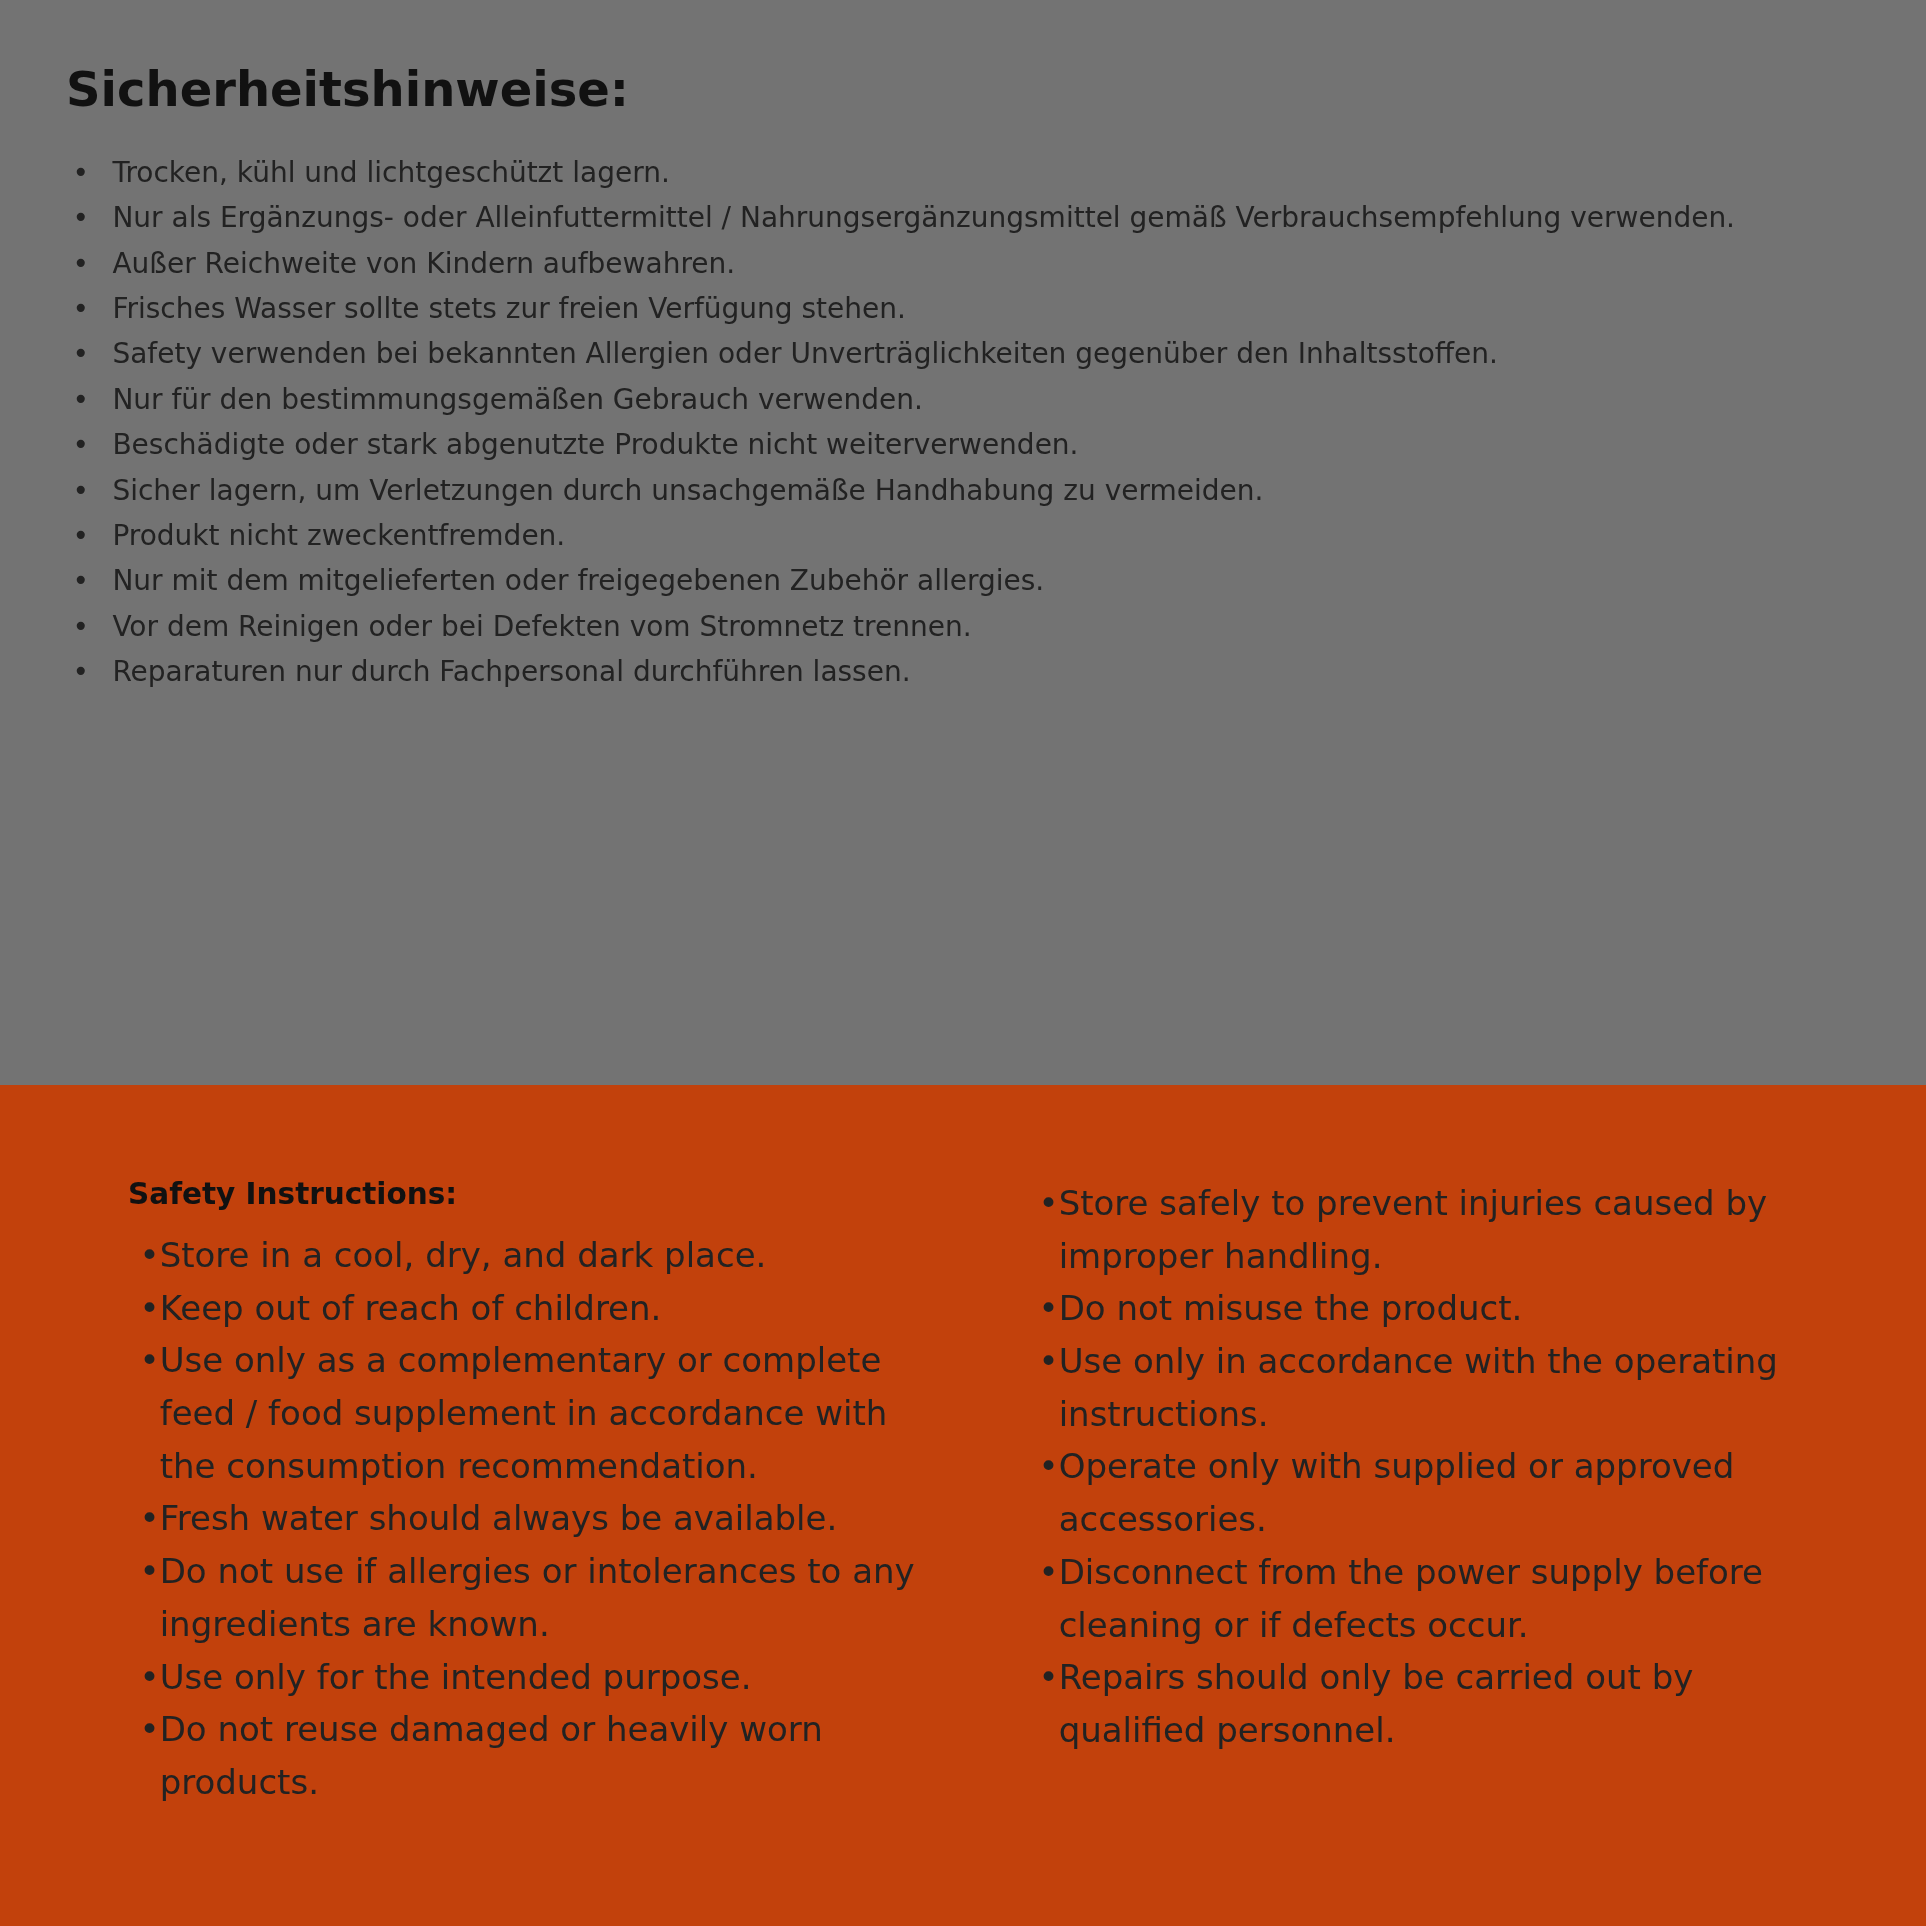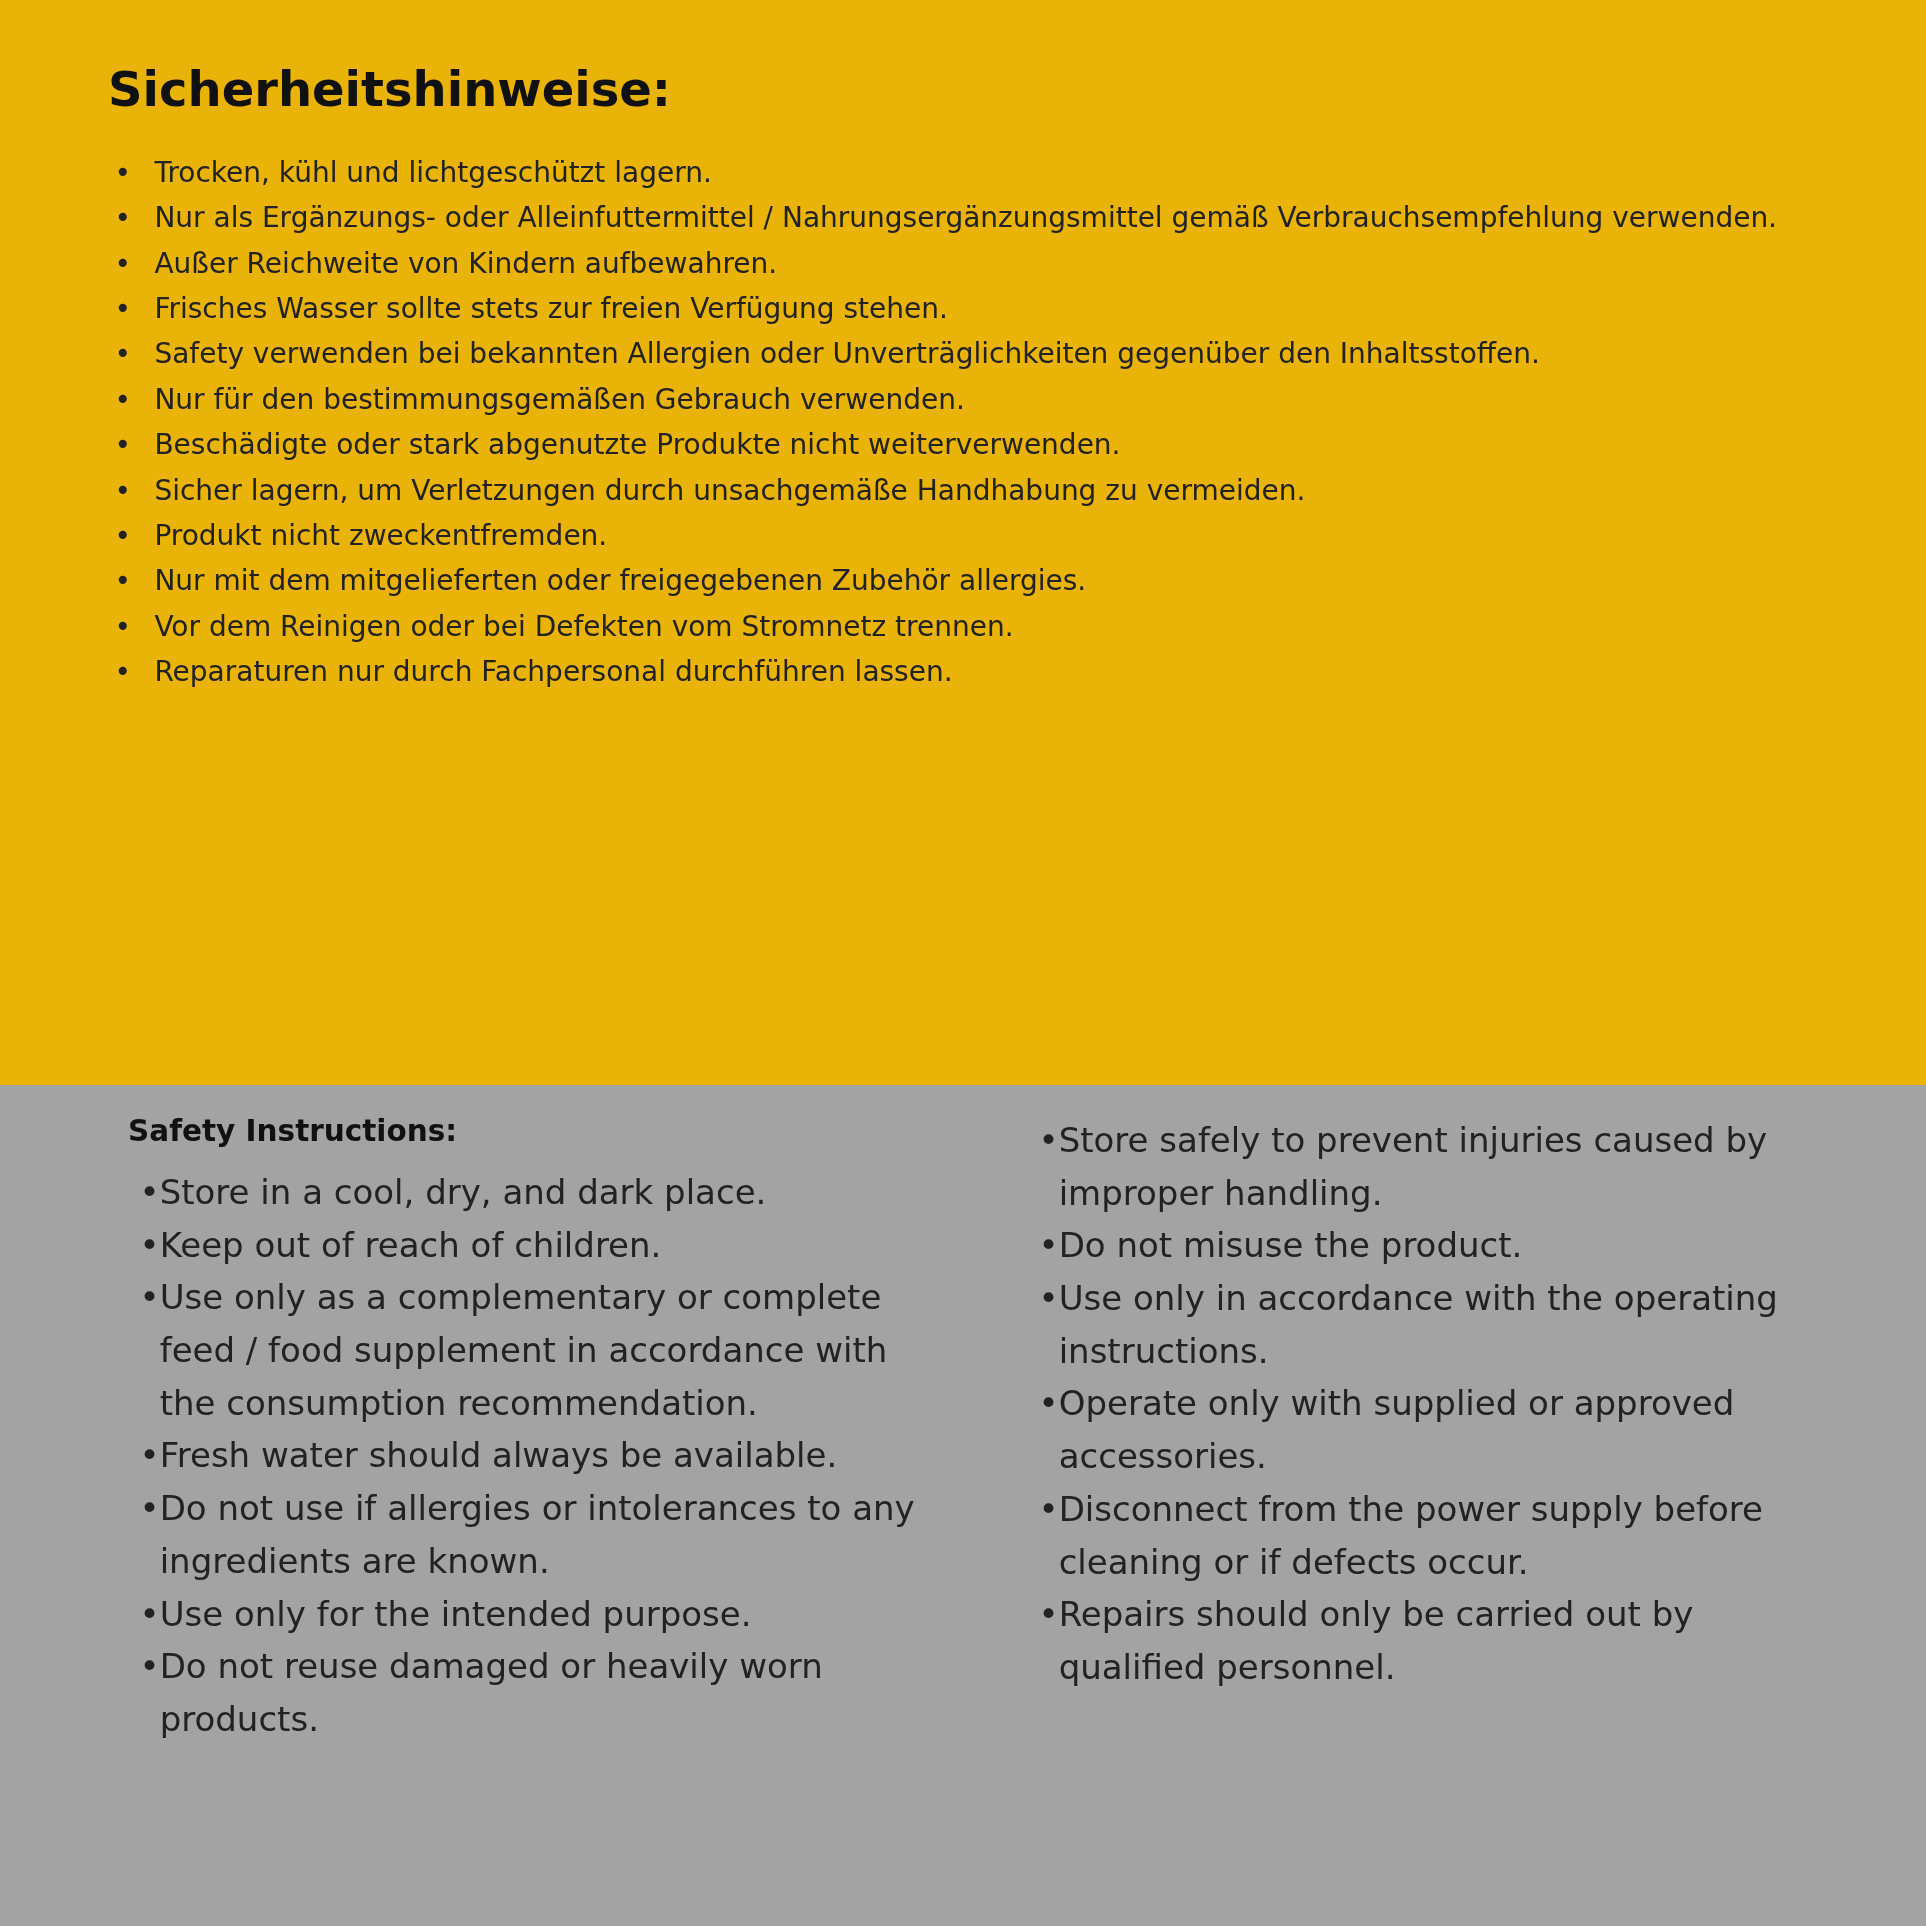--- a/index.html
+++ b/index.html
@@ -15,22 +15,22 @@
     height: 1926px;
     display: flex;
     flex-direction: column;
     overflow: hidden;
   }
 
   
   .section-german {
     height: 1085px;
     box-sizing: border-box;
-    padding: 61px 77px 0 108px;
-    background: #eab308;
+    padding: 61px 77px 0 66px;
+    background: #737373;
   }
   .german-title {
     font-size: 48px;
     font-weight: 700;
     letter-spacing: 0;
     margin: 0 0 33px 0;
     color: #111111;
   }
   .german-list { max-width: 1734px; }
   .li-de {
@@ -42,23 +42,23 @@
   .li-de .bullet {
     flex: 0 0 40px;
     text-align: left;
     padding-left: 6.4px;
   }
   .li-de .li-text { flex: 1; }
 
   
   .section-english {
     flex: 1;
-    background: #a3a3a3;
+    background: #c2410c;
     box-sizing: border-box;
-    padding: 29px 77px 0 128px;
+    padding: 92px 77px 0 128px;
     display: flex;
     gap: 77px;
   }
   .col { width: 841px; }
   .english-title {
     font-size: 29.5px;
     font-weight: 700;
     margin: 0 0 18px 0;
     color: #111111;
   }

